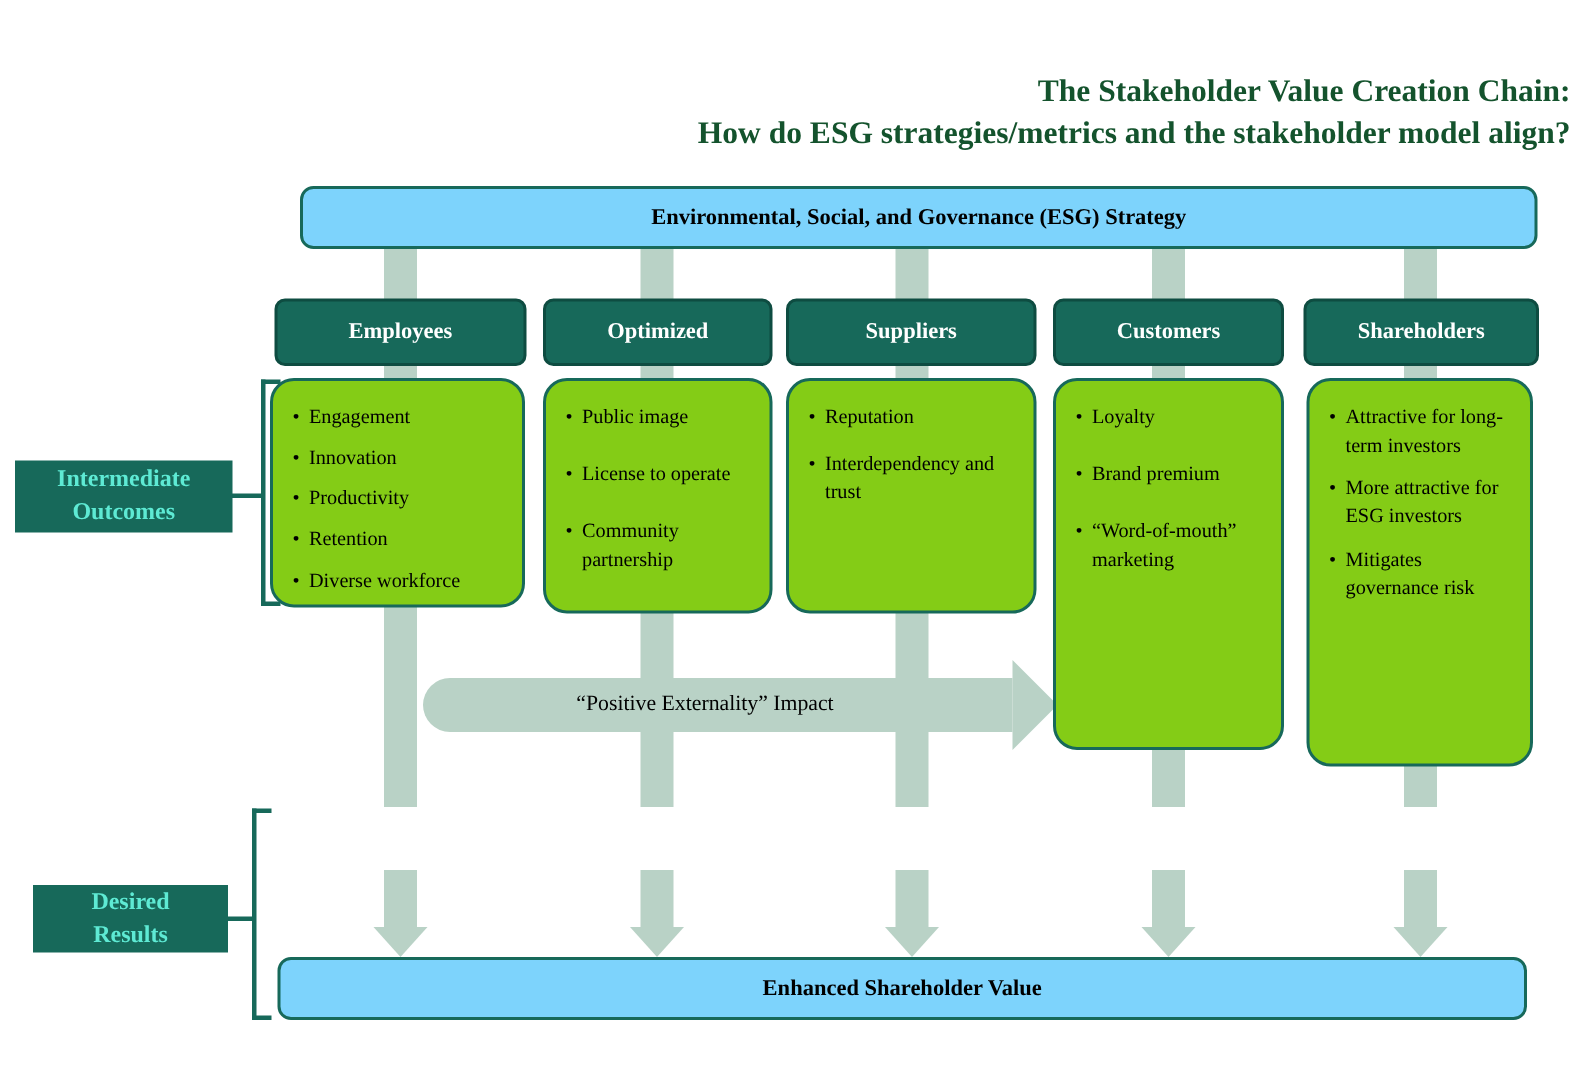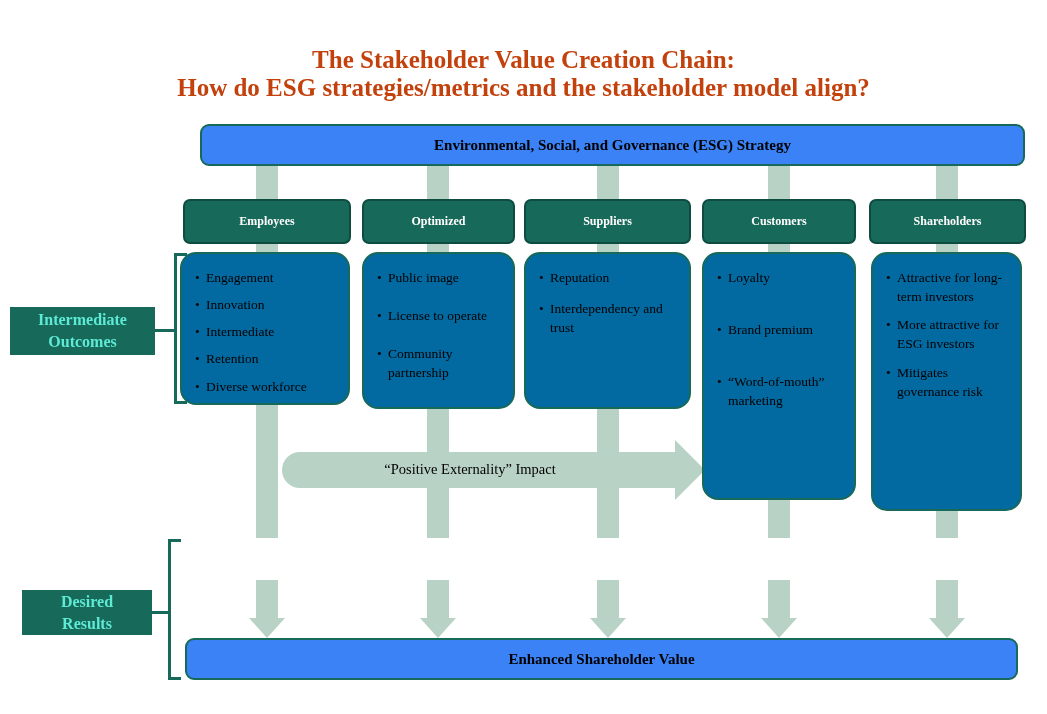--- a/index.html
+++ b/index.html
@@ -1,22 +1,22 @@
 <!DOCTYPE html>
 <html><head>
 <meta charset="utf-8">
 <style>
   * { margin:0; padding:0; box-sizing:border-box; }
   html,body { background:#ffffff; }
   body { font-family:"Liberation Serif", serif; }
   .stage { position:relative; width:1047px; height:714px; background:#ffffff; overflow:hidden; }
 
   
-  .title { position:absolute; top:46px; left:0; width:100%; text-align:center;
-           font-weight:bold; font-size:25px; line-height:28px; color:#c2410c; z-index:3; }
+  .title { position:absolute; top:46px; left:0; width:100%; text-align:right;
+           font-weight:bold; font-size:21px; line-height:28px; color:#14532d; z-index:3; }
 
   
   .strip { position:absolute; top:166px; width:22px; height:372px; background:#b9d2c6; z-index:1; }
   .s1{left:256px} .s2{left:427px} .s3{left:597px} .s4{left:768px} .s5{left:936px}
 
   
   .band { position:absolute; left:282px; top:452px; width:393px; height:36px;
           background:#b9d2c6; border-radius:18px 0 0 18px; z-index:1; }
   .band-head { position:absolute; left:675px; top:440px; width:0; height:0;
                border-top:30px solid transparent; border-bottom:30px solid transparent;
@@ -26,46 +26,46 @@
 
   
   .dstem { position:absolute; top:580px; width:22px; height:40px; background:#b9d2c6; z-index:1; }
   .ds1{left:256px} .ds2{left:427px} .ds3{left:597px} .ds4{left:768px} .ds5{left:936px}
   .dhead { position:absolute; top:618px; width:0; height:0;
            border-left:18px solid transparent; border-right:18px solid transparent;
            border-top:20px solid #b9d2c6; z-index:1; }
   .dh1{left:249px} .dh2{left:420px} .dh3{left:590px} .dh4{left:761px} .dh5{left:929px}
 
   
-  .bigbox { position:absolute; height:42px; background:#3b82f6; border:2px solid #17695a;
+  .bigbox { position:absolute; height:42px; background:#7dd3fc; border:2px solid #17695a;
             border-radius:9px; display:flex; align-items:center; justify-content:center;
             font-weight:bold; font-size:15px; color:#000; z-index:2; text-align:center; }
   .esg       { left:200px; top:124px; width:825px; }
   .optimized { left:185px; top:538px; width:833px; }
   .enhanced  { left:185px; top:638px; width:833px; }
 
   
   .hbox { position:absolute; top:199px; height:45px; background:#17695a; border:2px solid #0e4c41;
           border-radius:7px; display:flex; align-items:center; justify-content:center;
-          color:#ffffff; font-weight:bold; font-size:12px; z-index:2; }
+          color:#ffffff; font-weight:bold; font-size:15px; z-index:2; }
   .h1{left:183px;width:168px} .h2{left:362px;width:153px} .h3{left:524px;width:167px}
   .h4{left:702px;width:154px} .h5{left:869px;width:157px}
 
   
-  .outbox { position:absolute; top:252px; background:#0369a1; border:2px solid #17695a;
+  .outbox { position:absolute; top:252px; background:#84cc16; border:2px solid #17695a;
             border-radius:16px; padding:14px 8px 8px 13px; z-index:2; }
   .o1{left:180px;width:170px;height:153px}
   .o2{left:362px;width:153px;height:157px}
   .o3{left:524px;width:167px;height:157px}
   .o4{left:702px;width:154px;height:248px}
   .o5{left:871px;width:151px;height:259px}
   .blist { list-style:none; display:flex; flex-direction:column; }
   .blist li { position:relative; padding-left:11px; font-size:13.5px; line-height:1.42; color:#000; }
   .blist li::before { content:"\2022"; position:absolute; left:0; top:0; }
-  .g1{gap:8px} .g2{gap:19px} .g3{gap:12px} .g4{gap:33px} .g5{gap:9px}
+  .g1{gap:8px} .g2{gap:19px} .g3{gap:12px} .g4{gap:19px} .g5{gap:9px}
 
   
   .sidelabel { position:absolute; background:#17695a; color:#5eead4; font-weight:bold;
                font-size:16px; display:flex; align-items:center; justify-content:center;
                text-align:center; line-height:1.35; z-index:3; }
   .lab-int { left:10px; top:307px; width:145px; height:48px; }
   .lab-des { left:22px; top:590px; width:130px; height:45px; }
   .lab-int span { display:block; width:118px; }
   .lab-des span { display:block; width:72px; }
 
@@ -114,21 +114,21 @@
   <div class="hbox h1">Employees</div>
   <div class="hbox h2">Optimized</div>
   <div class="hbox h3">Suppliers</div>
   <div class="hbox h4">Customers</div>
   <div class="hbox h5">Shareholders</div>
 
   <div class="outbox o1">
     <ul class="blist g1">
       <li>Engagement</li>
       <li>Innovation</li>
-      <li>Intermediate</li>
+      <li>Productivity</li>
       <li>Retention</li>
       <li>Diverse workforce</li>
     </ul>
   </div>
 
   <div class="outbox o2">
     <ul class="blist g2">
       <li>Public image</li>
       <li>License to operate</li>
       <li>Community partnership</li>

